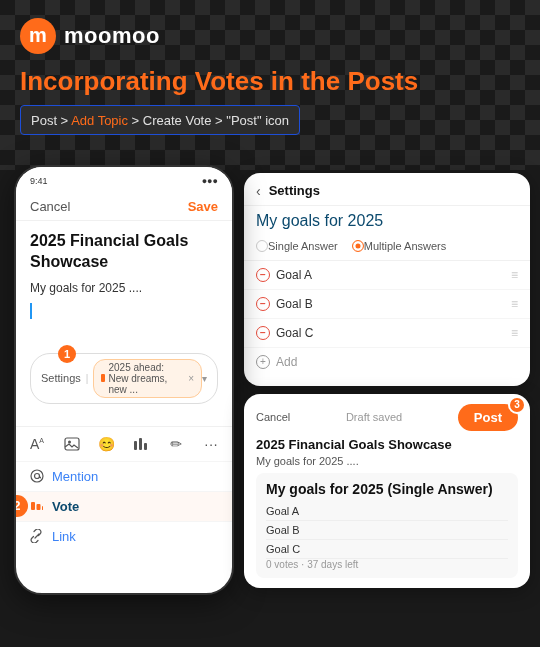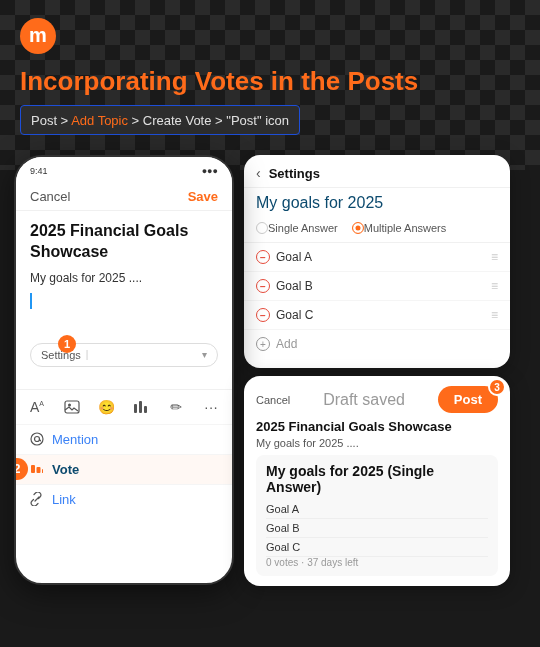--- a/index.html
+++ b/index.html
@@ -72,22 +72,23 @@
     .breadcrumb-text .highlight {
       color: #FF6B1A;
     }
 
     
     .content-area {
       position: relative;
       z-index: 2;
       display: flex;
       gap: 10px;
-      padding: 10px 30px 0 14px;
+      padding: 10px 10px 0 14px;
       height: 460px;
+      align-items: center;
     }
 
     
     .phone-mockup {
       background: white;
       border-radius: 28px;
       width: 220px;
       height: 430px;
       flex-shrink: 0;
       overflow: hidden;
@@ -419,21 +420,21 @@
     }
 
     .post-panel-top {
       display: flex;
       align-items: center;
       justify-content: space-between;
       margin-bottom: 6px;
     }
 
     .draft-saved {
-      font-size: 16px;
+      font-size: 11px;
       color: #999;
     }
 
     .post-btn {
       background: #FF6B1A;
       color: white;
       font-size: 13px;
       font-weight: 700;
       padding: 6px 16px;
       border-radius: 20px;
@@ -509,20 +510,21 @@
 
 <div class="bg-checker"></div>
 
 <div class="header">
   <div class="logo-row">
 
     <svg class="logo-icon" viewBox="0 0 36 36" fill="none">
       <circle cx="18" cy="18" r="18" fill="#FF6B1A"></circle>
       <text x="18" y="24" text-anchor="middle" font-size="20" fill="white" font-weight="900">m</text>
     </svg>
+    <span class="logo-text">moomoo</span>
   </div>
   <div class="main-title">Incorporating Votes in the Posts</div>
   <div class="breadcrumb-bar">
     <span class="breadcrumb-text">
       Post &gt; <span class="highlight">Add Topic</span> &gt; Create Vote &gt; "Post" icon
     </span>
   </div>
 </div>
 
 <div class="content-area">
@@ -541,20 +543,25 @@
       <div class="post-content">My goals for 2025 ....</div>
       <div class="cursor-line"></div>
 
       
       <div style="position:relative; margin-top:30px;">
         <div class="badge-1">1</div>
         <div class="topic-row">
           <div class="topic-left">
             <span class="settings-text">Settings</span>
             <span style="color:#ccc;font-size:10px;">|</span>
+            <div class="topic-tag">
+              <div class="topic-flag"></div>
+              <span>2025 ahead: New dreams, new ...</span>
+              <span style="color:#999;">×</span>
+            </div>
           </div>
           <span class="chevron-down">▾</span>
         </div>
       </div>
     </div>
 
     <div class="bottom-toolbar">
       <div class="toolbar-icon">
           <span>A<sup style="font-size:7px;">A</sup></span>
         </div>

